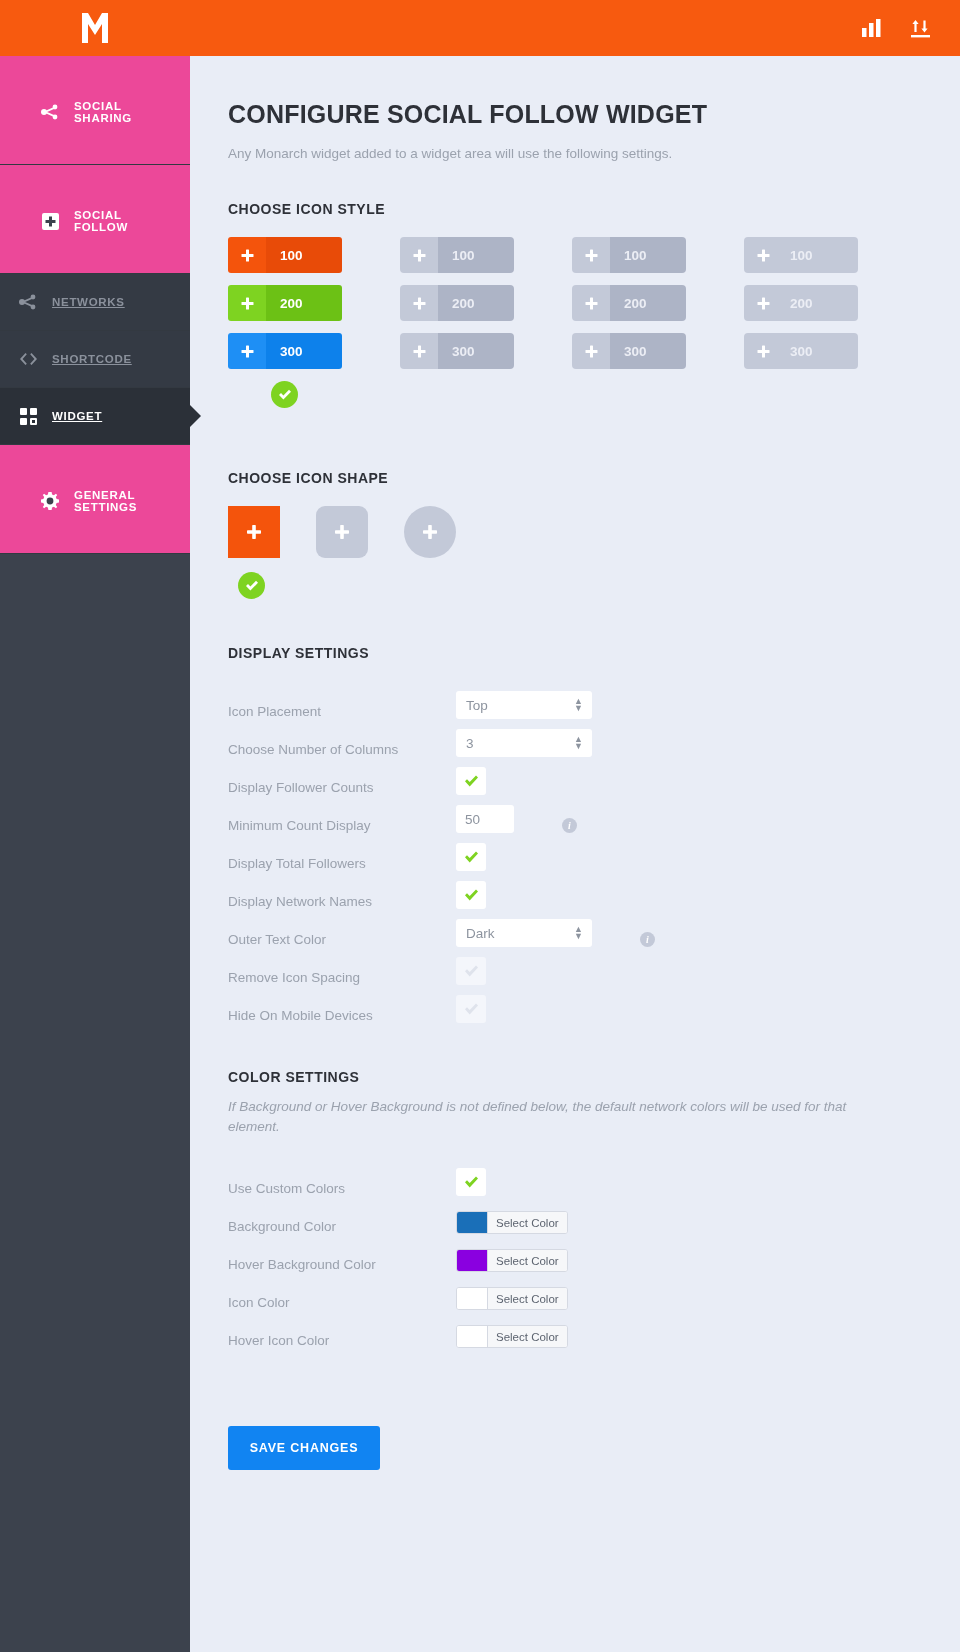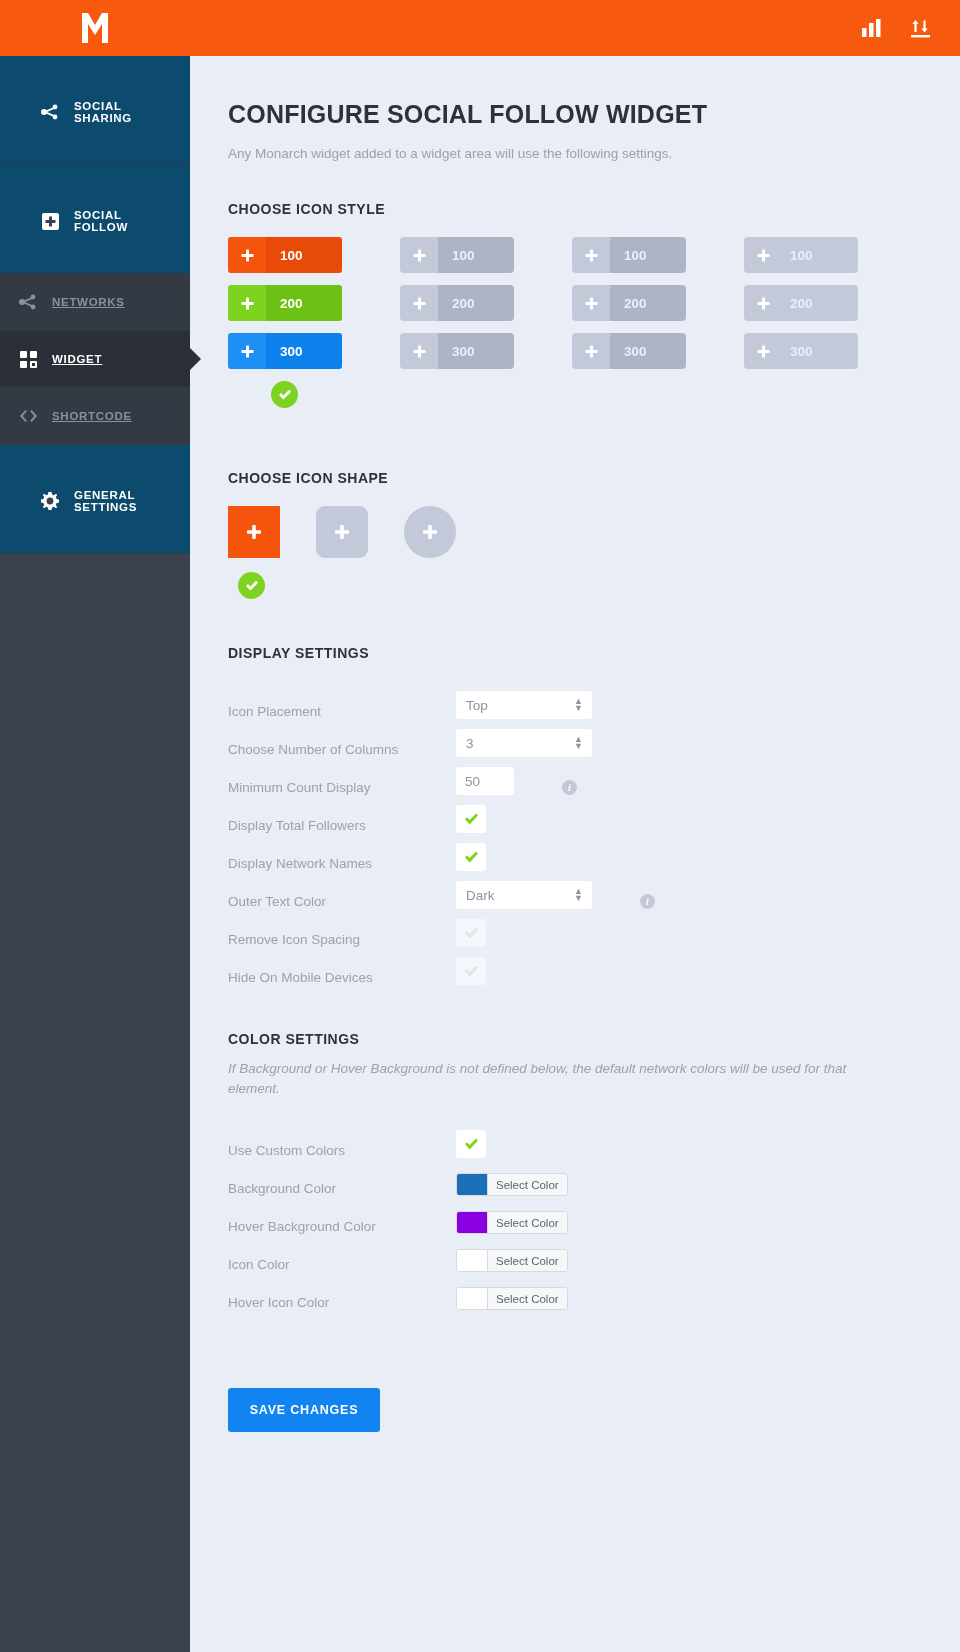--- a/index.html
+++ b/index.html
@@ -30,21 +30,21 @@
   .nav { display: flex; flex-direction: column; }
   .nav-item {
     position: relative;
     height: 57px;
     display: flex;
     align-items: center;
     padding-left: 16px;
     border-bottom: 1px solid #333941;
     cursor: pointer;
   }
-  .nav-item.main { background: #0c4a6e; }
+  .nav-item.main { background: #ec4899; }
   .nav-item.sub { background: #343a44; }
   .nav-item.active { background: #2b3038; }
   .nav-ico {
     width: 24px; height: 24px;
     margin-right: 12px;
     display: flex; align-items: center; justify-content: center;
     flex: 0 0 auto;
   }
   .nav-label {
     font-size: 11.5px;
@@ -333,42 +333,42 @@
               <circle cx="3" cy="8" r="3"></circle>
               <circle cx="14" cy="3" r="2.4"></circle>
               <circle cx="14" cy="13" r="2.4"></circle>
               <path d="M4 7 L13 3 L13 5 L5 8.5 Z"></path>
               <path d="M4 9 L13 13 L13 11 L5 7.5 Z"></path>
             </svg>
         </span>
         <span class="nav-label">NETWORKS</span>
       </div>
 
+      <div class="nav-item sub">
+        <span class="nav-ico">
+          <svg width="19" height="14" viewBox="0 0 19 14">
+              <path d="M6.5 1 L7.8 2.3 L3.6 7 L7.8 11.7 L6.5 13 L1 7 Z"></path>
+              <path d="M12.5 1 L11.2 2.3 L15.4 7 L11.2 11.7 L12.5 13 L18 7 Z"></path>
+            </svg>
+        </span>
+        <span class="nav-label">SHORTCODE</span>
+      </div>
+
       <div class="nav-item sub active">
         <span class="nav-ico">
           <svg width="17" height="17" viewBox="0 0 17 17">
               <rect x="0" y="0" width="7" height="7" rx="1"></rect>
               <rect x="10" y="0" width="7" height="7" rx="1"></rect>
               <rect x="0" y="10" width="7" height="7" rx="1"></rect>
               <rect x="10" y="10" width="7" height="7" rx="1"></rect>
               <rect x="12" y="12" width="3" height="3" fill="#2b3038"></rect>
             </svg>
         </span>
         <span class="nav-label">WIDGET</span>
         <span class="active-arrow"></span>
-      </div>
-
-      <div class="nav-item sub">
-        <span class="nav-ico">
-          <svg width="19" height="14" viewBox="0 0 19 14">
-              <path d="M6.5 1 L7.8 2.3 L3.6 7 L7.8 11.7 L6.5 13 L1 7 Z"></path>
-              <path d="M12.5 1 L11.2 2.3 L15.4 7 L11.2 11.7 L12.5 13 L18 7 Z"></path>
-            </svg>
-        </span>
-        <span class="nav-label">SHORTCODE</span>
       </div>
 
       <div class="nav-item main">
         <span class="nav-ico">
           <svg width="18" height="18" viewBox="0 0 18 18">
               <path d="M9 0 L10.6 0 L11.1 2.4 L12.9 3.2 L14.9 1.8 L16.2 3.1 L14.8 5.1 L15.6 6.9 L18 7.4 L18 9 L18 10.6 L15.6 11.1 L14.8 12.9 L16.2 14.9 L14.9 16.2 L12.9 14.8 L11.1 15.6 L10.6 18 L9 18 L7.4 18 L6.9 15.6 L5.1 14.8 L3.1 16.2 L1.8 14.9 L3.2 12.9 L2.4 11.1 L0 10.6 L0 9 L0 7.4 L2.4 6.9 L3.2 5.1 L1.8 3.1 L3.1 1.8 L5.1 3.2 L6.9 2.4 L7.4 0 Z"></path>
               <circle cx="9" cy="9" r="3.4" fill="#3c424d"></circle>
             </svg>
         </span>
         <span class="nav-label">GENERAL SETTINGS</span>
@@ -581,20 +581,28 @@
         <div class="set-row">
           <span class="set-label">Choose Number of Columns</span>
           <span class="select-wrap">
             <select class="fld">
               <option>3</option>
             </select>
             <span class="sel-arrows">▲<br>▼</span>
           </span>
         </div>
 
+        <div class="set-row">
+          <span class="set-label">Display Follower Counts</span>
+          <span class="chk">
+            <svg width="15" height="13" viewBox="0 0 15 13" fill="#7ed321">
+                <path d="M1 6.3 L3 4.3 L5.7 7 L12 0.6 L14 2.6 L5.7 11.4 Z"></path>
+              </svg>
+          </span>
+        </div>
 
         <div class="set-row">
           <span class="set-label">Minimum Count Display</span>
           <input class="num-input" type="text" value="50" style="">
           <span class="info-ico">i</span>
         </div>
 
         <div class="set-row">
           <span class="set-label">Display Total Followers</span>
           <span class="chk">

